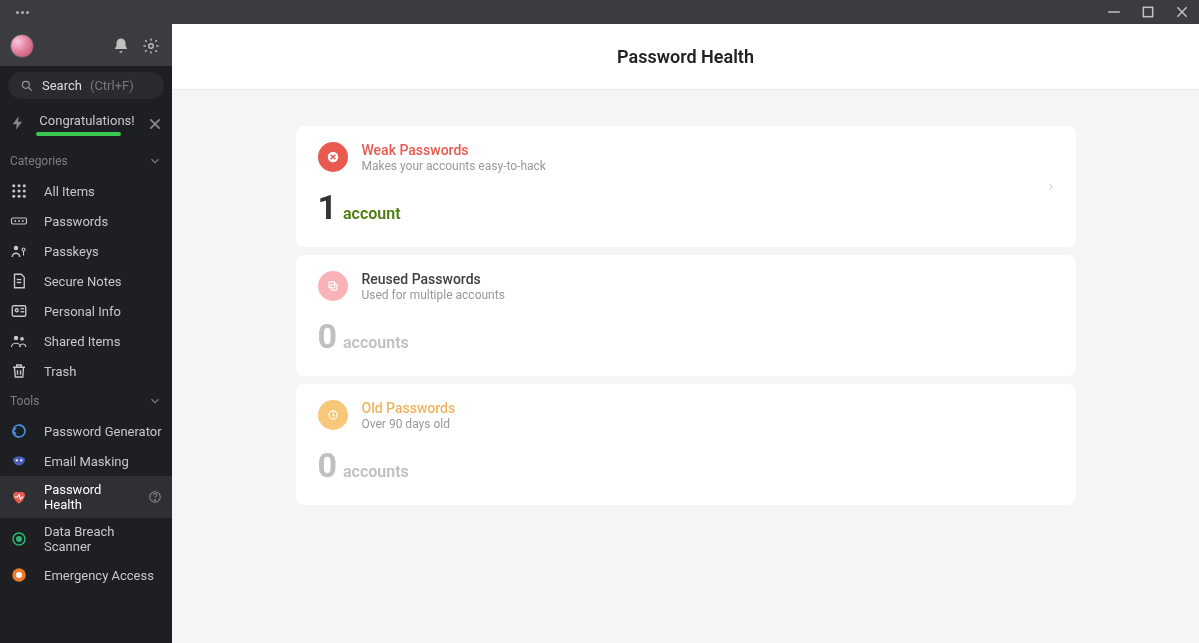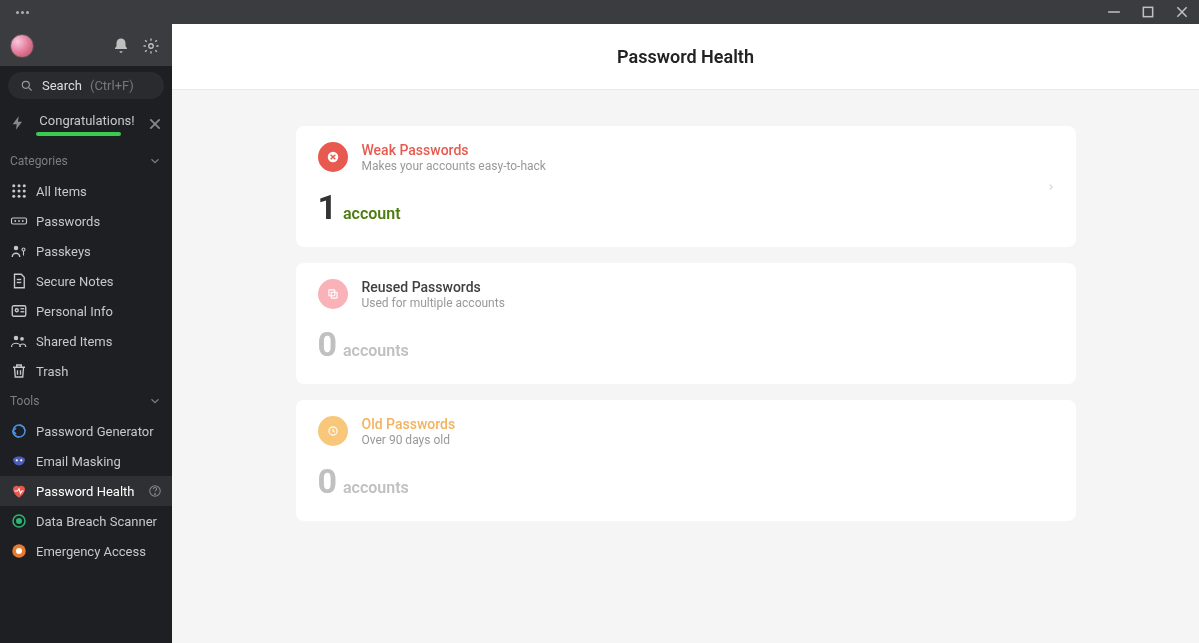--- a/index.html
+++ b/index.html
@@ -96,21 +96,21 @@
       color: #7d7e81;
       font-size: 12px;
     }
     .section-hdr .chev { width: 14px; height: 14px; cursor: pointer; }
     .folder-icon { width: 16px; height: 16px; margin-right: 2px; color: #a0a1a4; }
 
     .nav-list { display: flex; flex-direction: column; }
     .nav-item {
       display: flex;
       align-items: center;
-      gap: 8px;
+      gap: 16px;
       padding: 6px 10px;
       cursor: pointer;
       color: #c6c8ca;
     }
     .nav-item.active { background: #2f3033; color: #fff; }
     .nav-icon { width: 18px; height: 18px; flex-shrink: 0; display: flex; align-items: center; justify-content: center; }
     .nav-label { font-size: 13px; flex: 1; }
     .nav-help { width: 14px; height: 14px; color: #888; }
 
     .nav-icon.pwgen { color: #4a90e2; }
@@ -141,21 +141,21 @@
     .content-body {
       flex: 1;
       padding: 36px 0;
       overflow-y: auto;
     }
     .cards {
       width: 780px;
       margin: 0 auto;
       display: flex;
       flex-direction: column;
-      gap: 16px;
+      gap: 8px;
     }
     .card {
       background: #fff;
       border-radius: 8px;
       padding: 16px 22px 20px 22px;
       position: relative;
     }
     .card.clickable { cursor: pointer; }
     .card-head { display: flex; align-items: flex-start; gap: 14px; }
     .card-icon {

